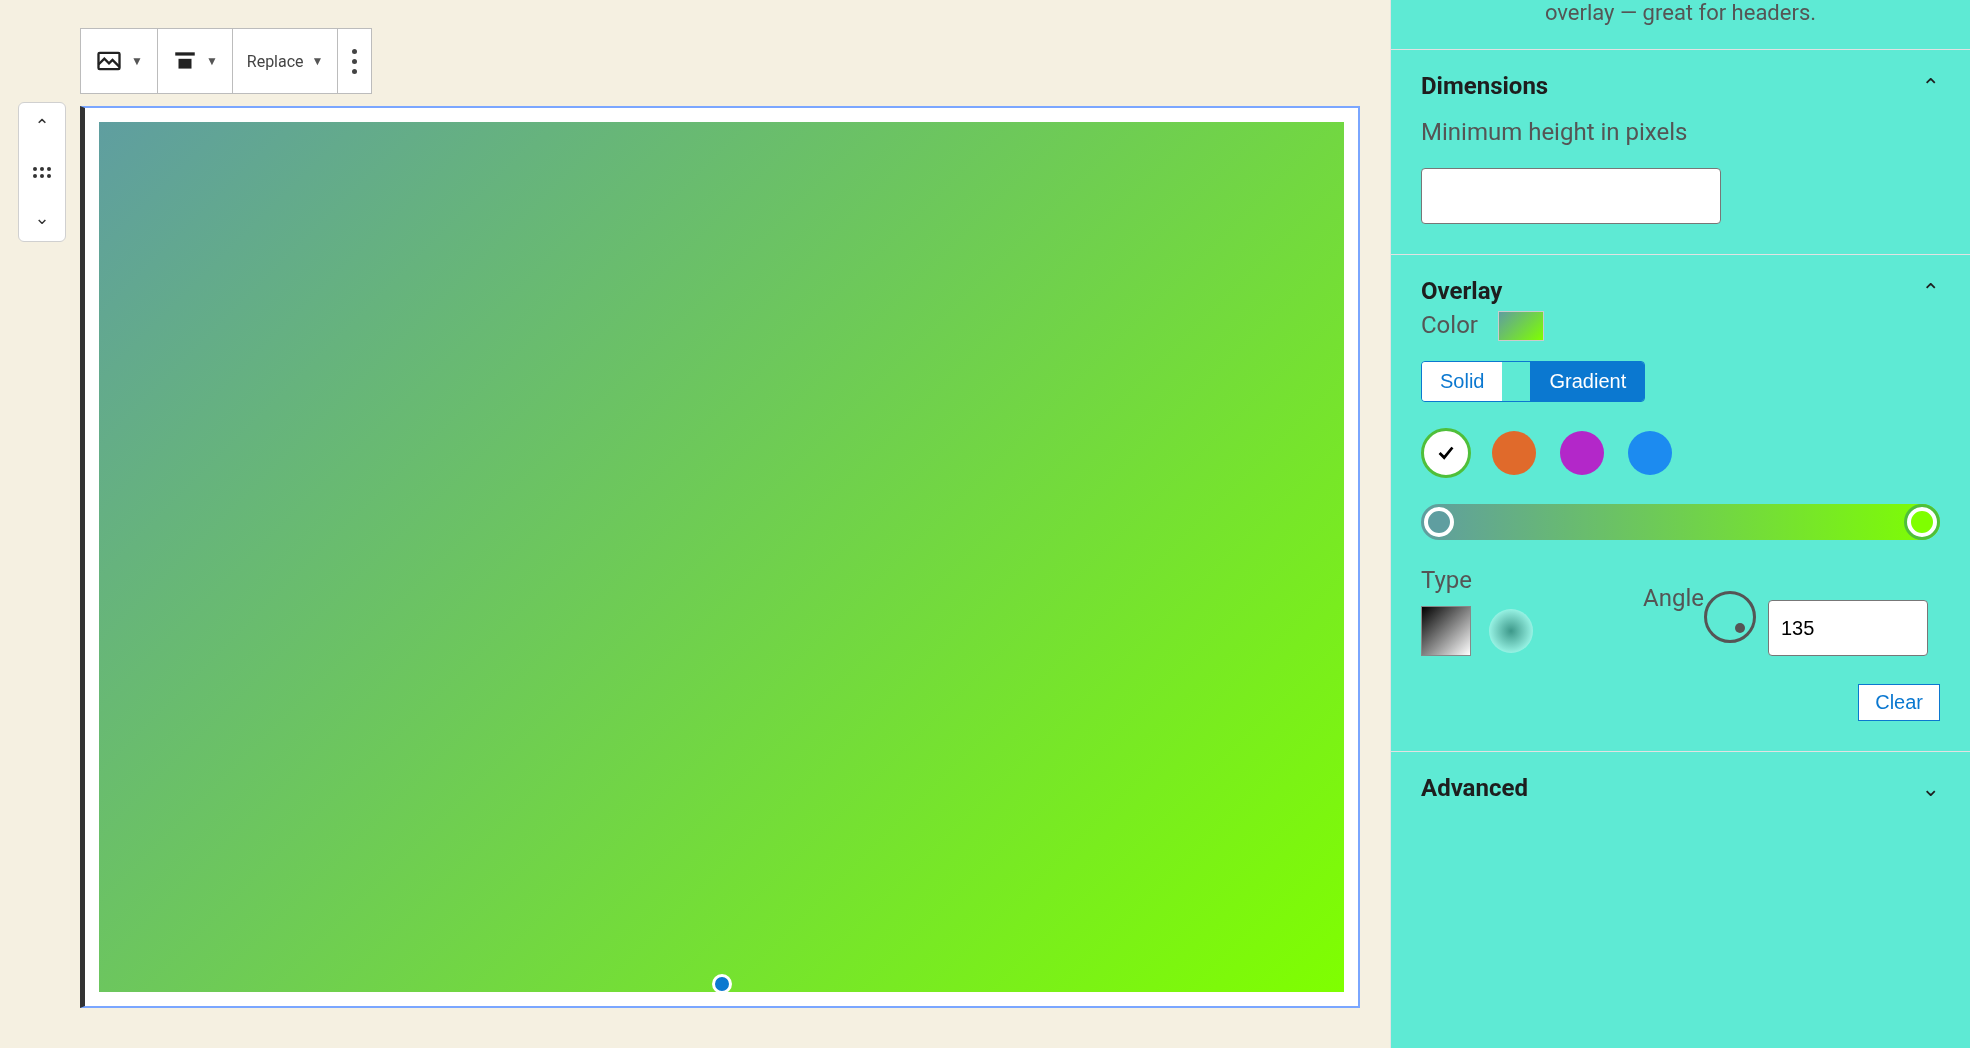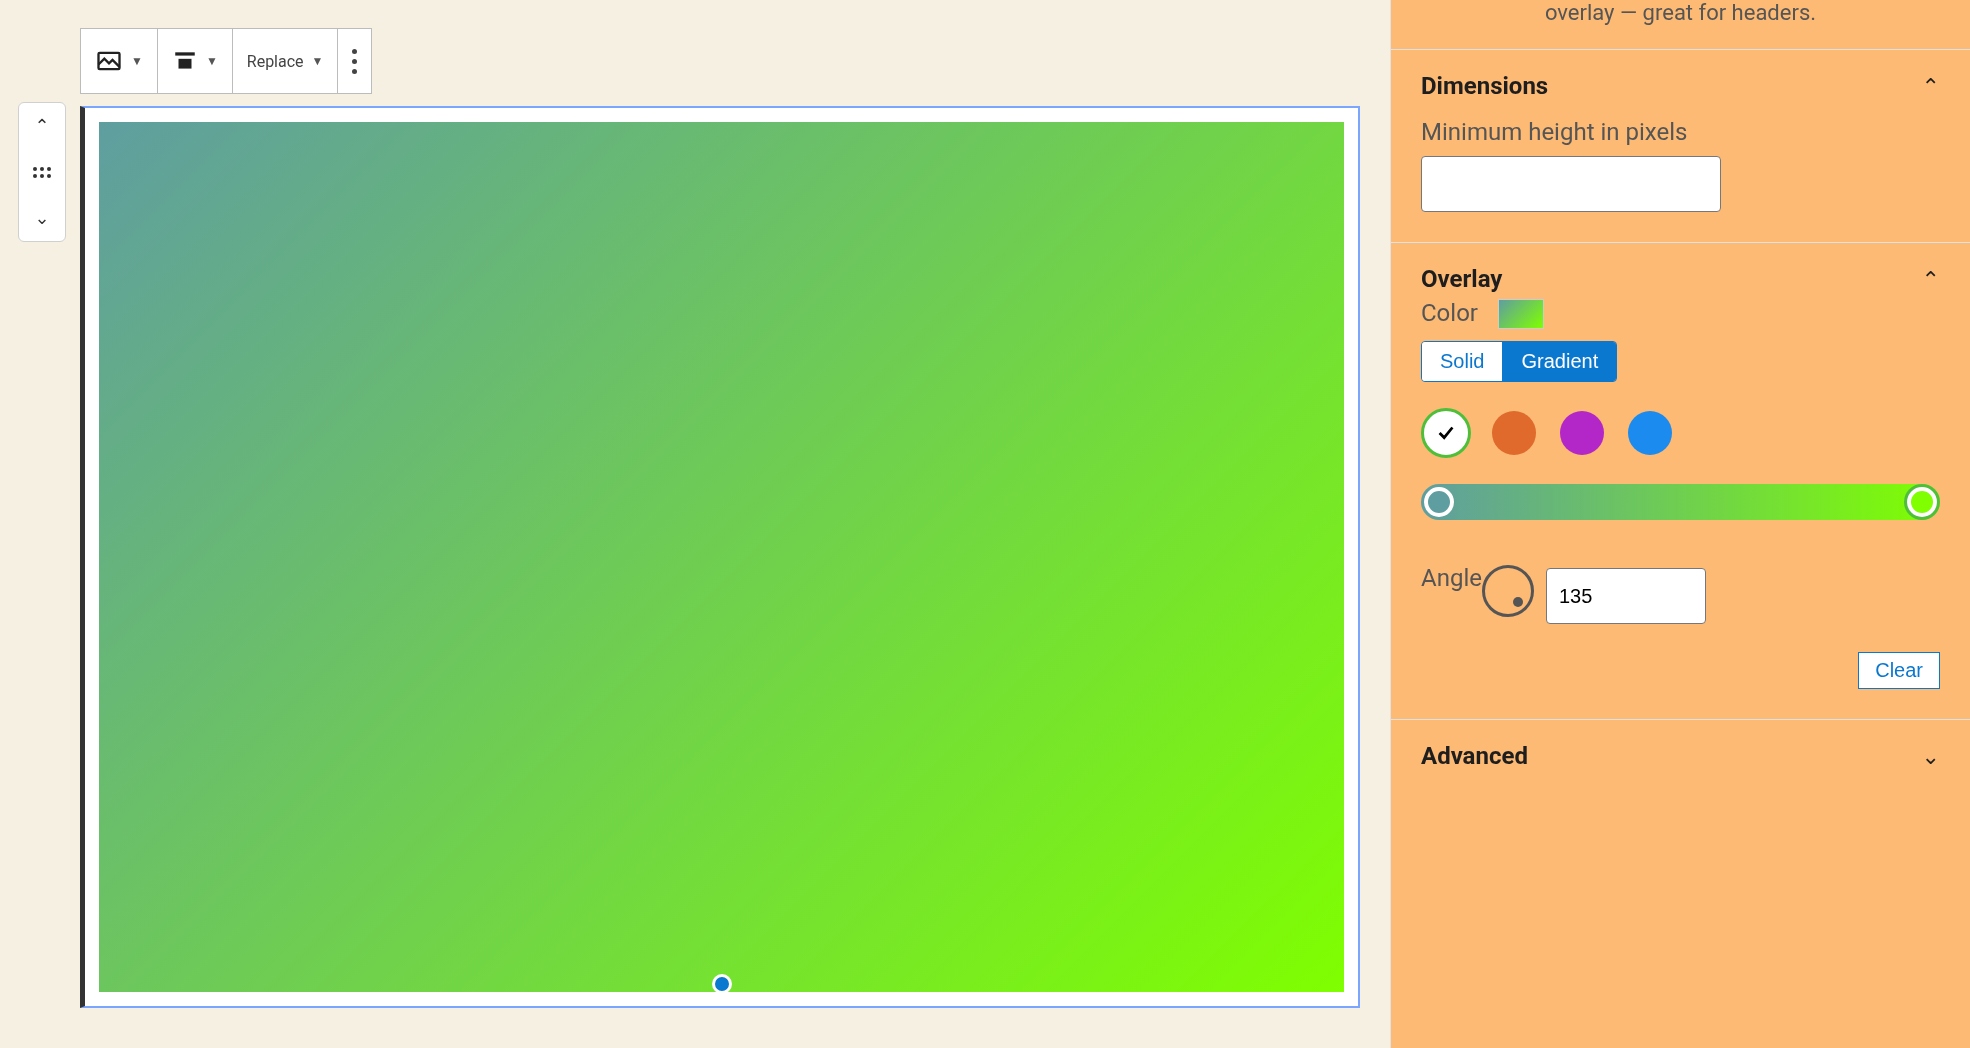--- a/index.html
+++ b/index.html
@@ -106,21 +106,21 @@
     border-radius:50%;
   }
 
   
   .sidebar {
     position: absolute;
     right: 0;
     top: 0;
     width: 580px;
     height: 100%;
-    background:#fdba74;
+    background:#5eead4;
     border-left: 1px solid #e2e2e2;
     overflow: hidden;
     color:#1e1e1e;
   }
   .helptxt {
     text-align:center;
     font-size:22px;
     color:#555;
     padding: 0 40px 24px 40px;
   }
@@ -135,39 +135,40 @@
   }
   .panel-head h3 { font-size: 24px; font-weight:700; }
   .chev { font-size:22px; }
 
   .field-label { color:#555; font-size:24px; margin-top:18px; }
   .text-input {
     border:1px solid #777;
     height:56px;
     width: 300px;
     border-radius:4px;
-    margin-top:10px;
+    margin-top:22px;
     font-size:20px;
     padding:0 12px;
   }
   .angle-input { width: 160px; }
 
   .color-row { display:flex; align-items:flex-start; gap:20px; margin-top:6px; }
   .color-swatch-sm {
     width:46px; height:30px;
     background: linear-gradient(135deg,#5f9ea0,#7fff00);
     border:1px solid #ccc;
   }
 
   .tabgroup {
     display:inline-flex;
-    margin-top:12px;
+    margin-top:20px;
     border:1px solid #0b78d0;
     border-radius:4px;
     overflow:hidden;
+    gap:28px;
   }
   .tabgroup button {
     padding:8px 18px;
     font-size:20px;
     border:none;
     background:#fff;
     color:#0b78d0;
   }
   .tabgroup button.active {
     background:#0b78d0;
@@ -326,20 +327,27 @@
           <div class="swatch-inner" style="background:#1c8bf0"></div>
         </div>
     </div>
 
     <div class="grad-bar">
       <div class="grad-stop left"></div>
       <div class="grad-stop right"></div>
     </div>
 
     <div class="type-row">
+      <div class="type-col">
+        <div class="field-label">Type</div>
+        <div class="type-opts">
+          <div class="type-linear"></div>
+          <div class="type-radial"></div>
+        </div>
+      </div>
       <div class="angle-col">
         <div class="field-label">Angle</div>
         <div class="angle-row">
           <div class="angle-dial"></div>
           <input class="text-input angle-input" value="135" style="">
         </div>
       </div>
     </div>
 
     <div class="clear-row">

